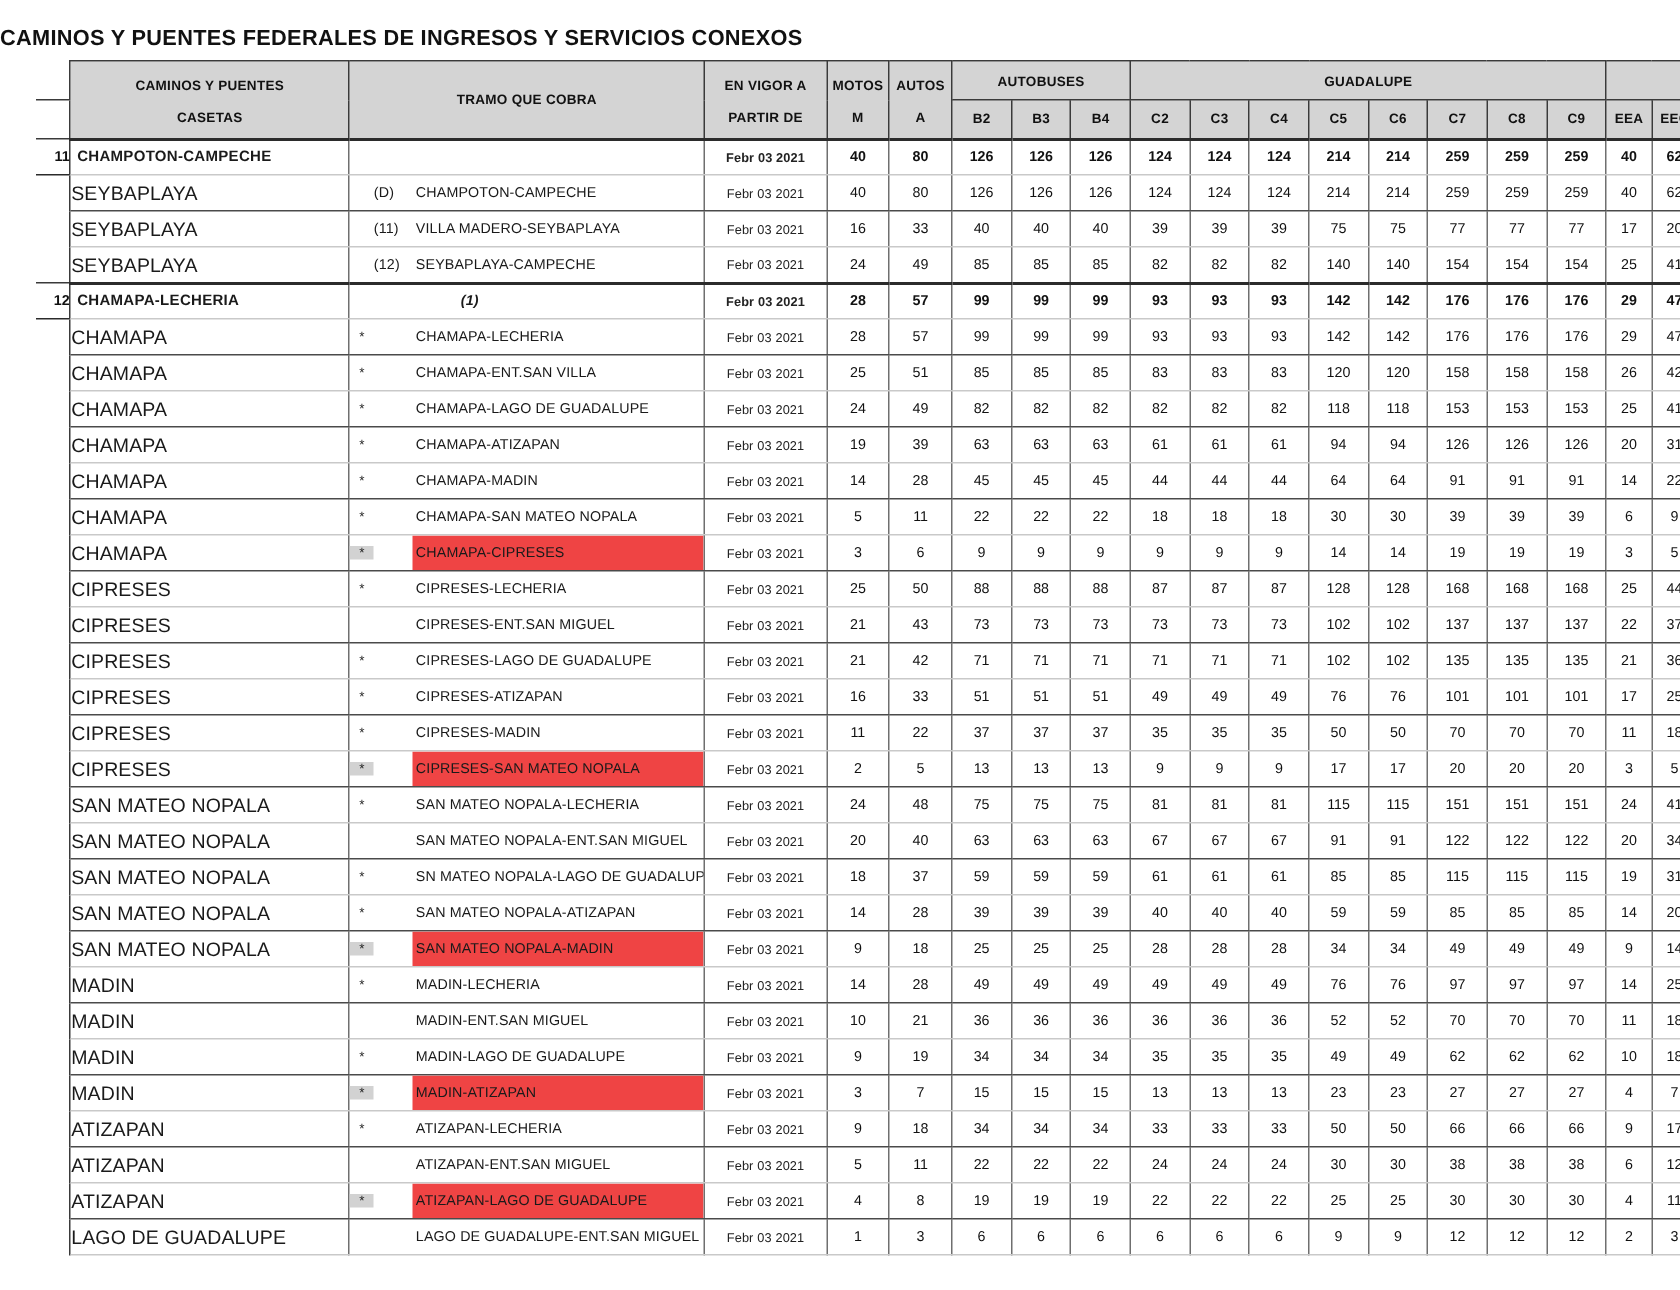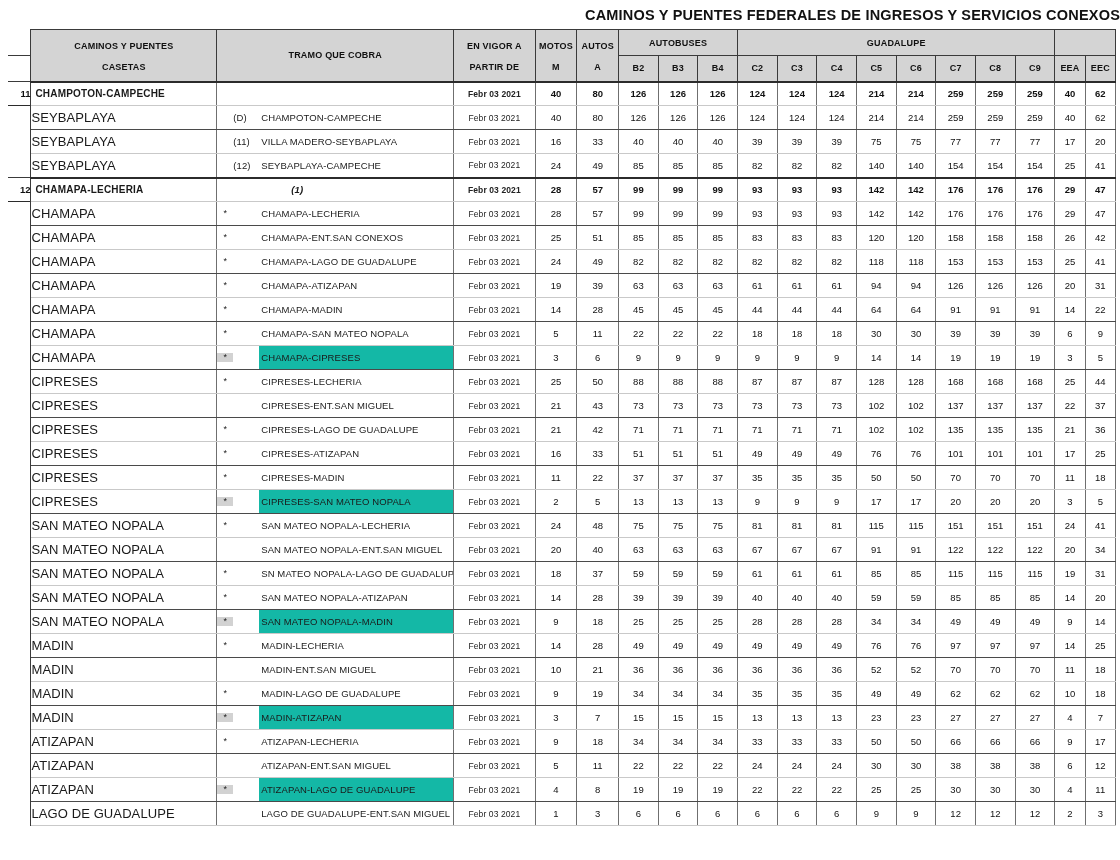--- a/index.html
+++ b/index.html
@@ -12,22 +12,22 @@
     width: 1120px;
     height: 860px;
     overflow: hidden;
     font-family: "Liberation Sans", sans-serif;
     color: #1a1a1a;
     -webkit-font-smoothing: antialiased;
   }
 
   
   .titles {
-    text-align: right;
-    padding-top: 7px;
+    text-align: left;
+    padding-top: 18px;
   }
   .title-main {
     font-size: 14.5px;
     font-weight: bold;
     letter-spacing: 0.2px;
     color: #111;
     line-height: 17px;
     white-space: nowrap;
   }
   .title-sub {
@@ -43,21 +43,21 @@
     font-weight: bold;
     color: #111;
     margin-top: 5px;
     line-height: 12px;
   }
 
   
   .sheet {
     position: relative;
     margin-top: 5px;
-    padding-left: 8px;
+    padding-left: 24px;
     padding-right: 4px;
     box-sizing: border-box;
     width: 1120px;
   }
   table.tarifas {
     border-collapse: collapse;
     table-layout: fixed;
     width: 1108px;
     font-size: 9px;
   }
@@ -165,21 +165,21 @@
   td.tramo .txt {
     flex: 1 1 auto;
     padding-left: 2px;
     height: 100%;
     display: flex;
     align-items: center;
   }
   td.tramo.hl .txt,
   td.tramo.hl .star { background: #d2d2d2; }
   td.tramo.hl .wrap { background: transparent; }
-  td.tramo.hl .txt { background: #14b8a6; }
+  td.tramo.hl .txt { background: #ef4444; }
 
   td.tramo.note {
     padding-left: 74px;
     font-style: italic;
     font-weight: bold;
     font-size: 9.5px;
   }
 
   td.fecha {
     text-align: center;
@@ -432,21 +432,21 @@
           <td class="c num">29</td>
           <td class="c num">47</td>
         </tr>
         <tr>
           <td class="idx"></td>
           <td class="c caseta">CHAMAPA</td>
           <td class="c tramo">
             <div class="wrap">
               <span class="star">*</span>
               <span class="code"></span>
-              <span class="txt">CHAMAPA-ENT.SAN CONEXOS</span>
+              <span class="txt">CHAMAPA-ENT.SAN VILLA</span>
             </div>
           </td>
           <td class="c fecha">Febr 03 2021</td>
           <td class="c num">25</td>
           <td class="c num">51</td>
           <td class="c num">85</td>
           <td class="c num">85</td>
           <td class="c num">85</td>
           <td class="c num">83</td>
           <td class="c num">83</td>

